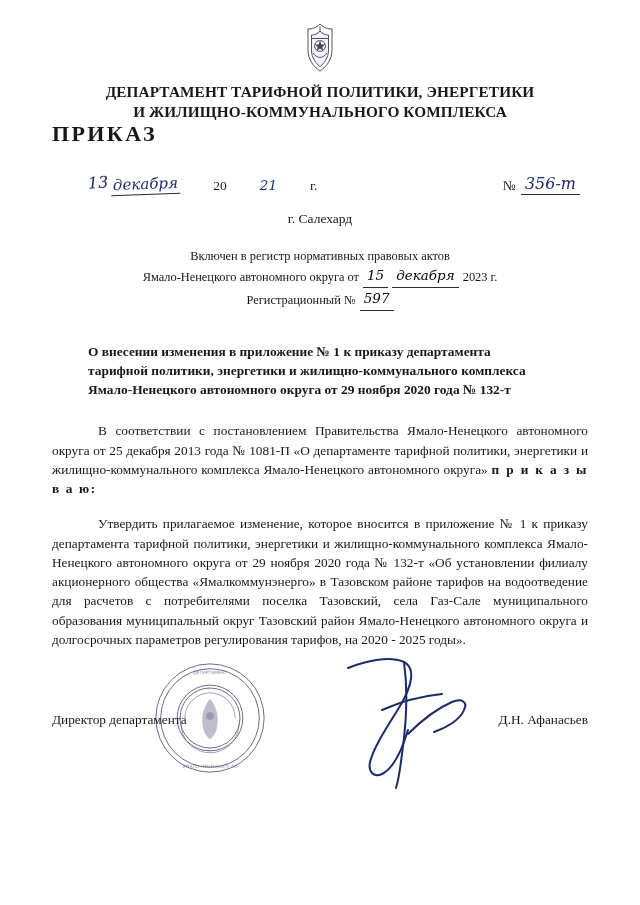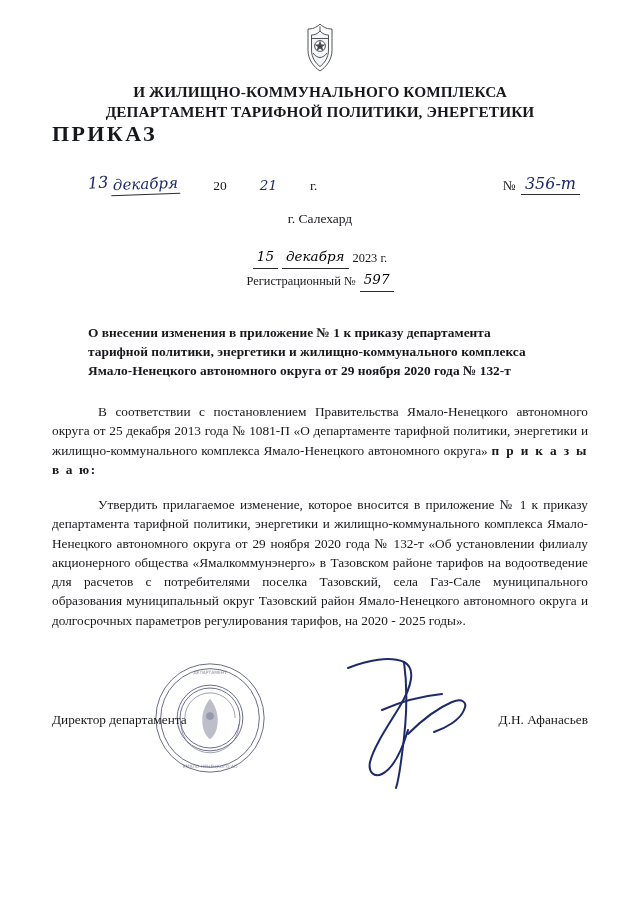--- a/index.html
+++ b/index.html
@@ -211,22 +211,22 @@
         <circle cx="22" cy="24" r="5.4" fill="#ffffff"></circle>
         <path d="M22 18.6 L23.4 22.6 L27.4 22.6 L24.2 25 L25.4 29 L22 26.5 L18.6 29 L19.8 25 L16.6 22.6 L20.6 22.6 Z" fill="#2a2d33" stroke="none"></path>
         <path d="M15 31 C17 34 20 35.5 22 35.5 C24 35.5 27 34 29 31"></path>
         <path d="M13.5 16.5 L30.5 16.5"></path>
         <path d="M22 4.5 L22 9"></path>
       </g>
     </svg>
   </div>
 
   <div class="org-title">
+    <div>ДЕПАРТАМЕНТ ТАРИФНОЙ ПОЛИТИКИ, ЭНЕРГЕТИКИ</div>
     <div>И ЖИЛИЩНО-КОММУНАЛЬНОГО КОМПЛЕКСА</div>
-    <div>ДЕПАРТАМЕНТ ТАРИФНОЙ ПОЛИТИКИ, ЭНЕРГЕТИКИ</div>
   </div>
 
   <div class="doc-kind">ПРИКАЗ</div>
 
   <div class="meta-line">
     <div class="date-block">
       <span class="hand date-hand-day">13</span>
       <span class="hand date-hand-month">декабря</span>
       <span class="date-year">20</span>
         <span class="date-year hand-part hand">21</span>
@@ -235,20 +235,24 @@
     <div class="num-block">
       <span>№</span>
       <span class="num-value">356-т</span>
     </div>
   </div>
 
   <div class="city">г. Салехард</div>
 
   <div class="reg-block">
     <div class="line">
+      <span>Включен в регистр нормативных правовых актов</span>
+    </div>
+    <div class="line">
+      <span>Ямало-Ненецкого автономного округа от</span>
       <span class="reg-hand">15</span>
       <span class="reg-hand">декабря</span>
       <span>2023 г.</span>
     </div>
     <div class="line">
       <span>Регистрационный №</span>
       <span class="reg-hand">597</span>
     </div>
   </div>
 

